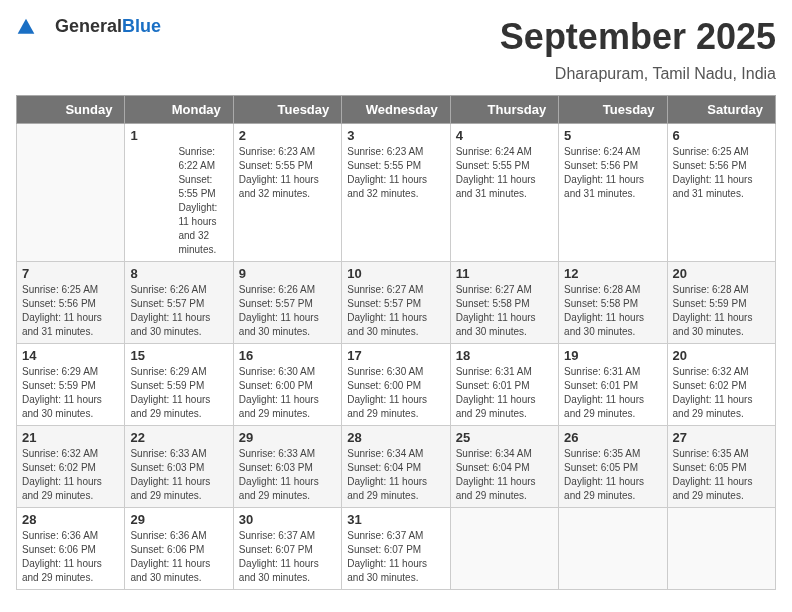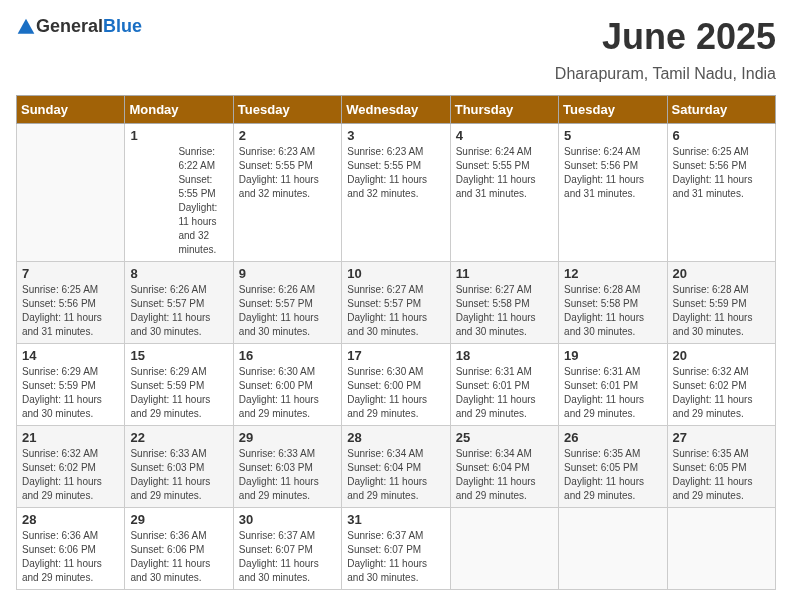--- a/index.html
+++ b/index.html
@@ -12,21 +12,21 @@
     }
     .header-area {
       display: flex;
       justify-content: space-between;
       align-items: flex-start;
       margin-bottom: 12px;
     }
     .logo {
       display: flex;
       align-items: center;
-      gap: 0;
+      gap: 19px;
     }
     .logo-text-general {
       font-size: 18px;
       font-weight: bold;
       color: #333;
     }
     .logo-text-blue {
       font-size: 18px;
       font-weight: bold;
       color: #1a6fc4;
@@ -47,25 +47,25 @@
       font-size: 16px;
       color: #555;
       margin-top: 7px;
     }
     .calendar {
       width: 100%;
       border-collapse: collapse;
       border: 1px solid #ccc;
     }
     .calendar th {
-      background-color: #a16207;
+      background-color: #737373;
       color: #fff;
       font-size: 13px;
-      padding: 6px 4px;
-      text-align: left;
+      padding: 6px 12px;
+      text-align: right;
       border: 1px solid #aaa;
     }
     .calendar td {
       border: 1px solid #ccc;
       vertical-align: top;
       padding: 4px 5px;
       width: 108px;
       min-height: 80px;
       background: #fff;
     }
@@ -93,21 +93,21 @@
 <div class="header-area">
   <div class="logo">
     <svg class="logo-icon" viewBox="0 0 24 24" xmlns="http://www.w3.org/2000/svg">
       <polygon points="12,2 22,20 2,20" fill="#1a6fc4"></polygon>
     </svg>
     <div>
       <span class="logo-text-general">General</span><span class="logo-text-blue">Blue</span>
     </div>
   </div>
   <div class="title-area">
-    <div class="month-title">June 2025</div>
+    <div class="month-title">September 2025</div>
     <div class="location-title">Dharapuram, Tamil Nadu, India</div>
   </div>
 </div>
 
 <table class="calendar">
   <thead>
     <tr>
     <th>Sunday</th>
         <th>Monday</th>
         <th>Tuesday</th>

